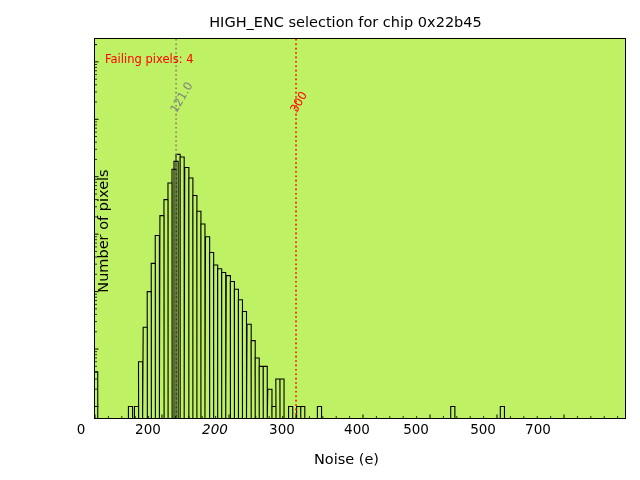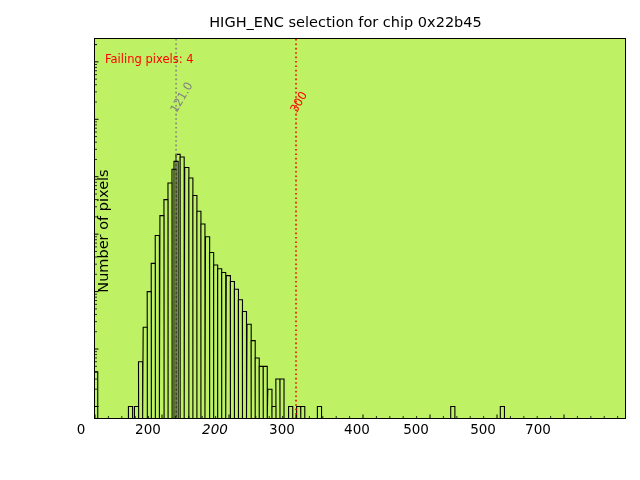--- a/index.html
+++ b/index.html
@@ -205,20 +205,21 @@
     </svg>
 
     <div id="failing-note">Failing pixels: 4</div>
 
     <div id="vline-label-threshold" class="vline-label" style="left: 84.0746px; top: 62px;">121.0</div>
     <div id="vline-label-cut" class="vline-label" style="left: 204.011px; top: 62px;">300</div>
 
     <div id="ylabel">Number of pixels</div>
   </div>
 
+  <div id="xlabel">Noise (e)</div>
 
   <div id="xticks">
       <div class="xtick-label" style="left: 81px;">0</div>
       <div class="xtick-label" style="left: 148.004px;">200</div>
       <div class="xtick-label" style="left: 215.008px; font-style: italic;">200</div>
       <div class="xtick-label" style="left: 282.011px;">300</div>
       <div class="xtick-label" style="left: 357px;">400</div>
       <div class="xtick-label" style="left: 416.019px;">500</div>
       <div class="xtick-label" style="left: 483.023px;">500</div>
       <div class="xtick-label" style="left: 538px;">700</div>

